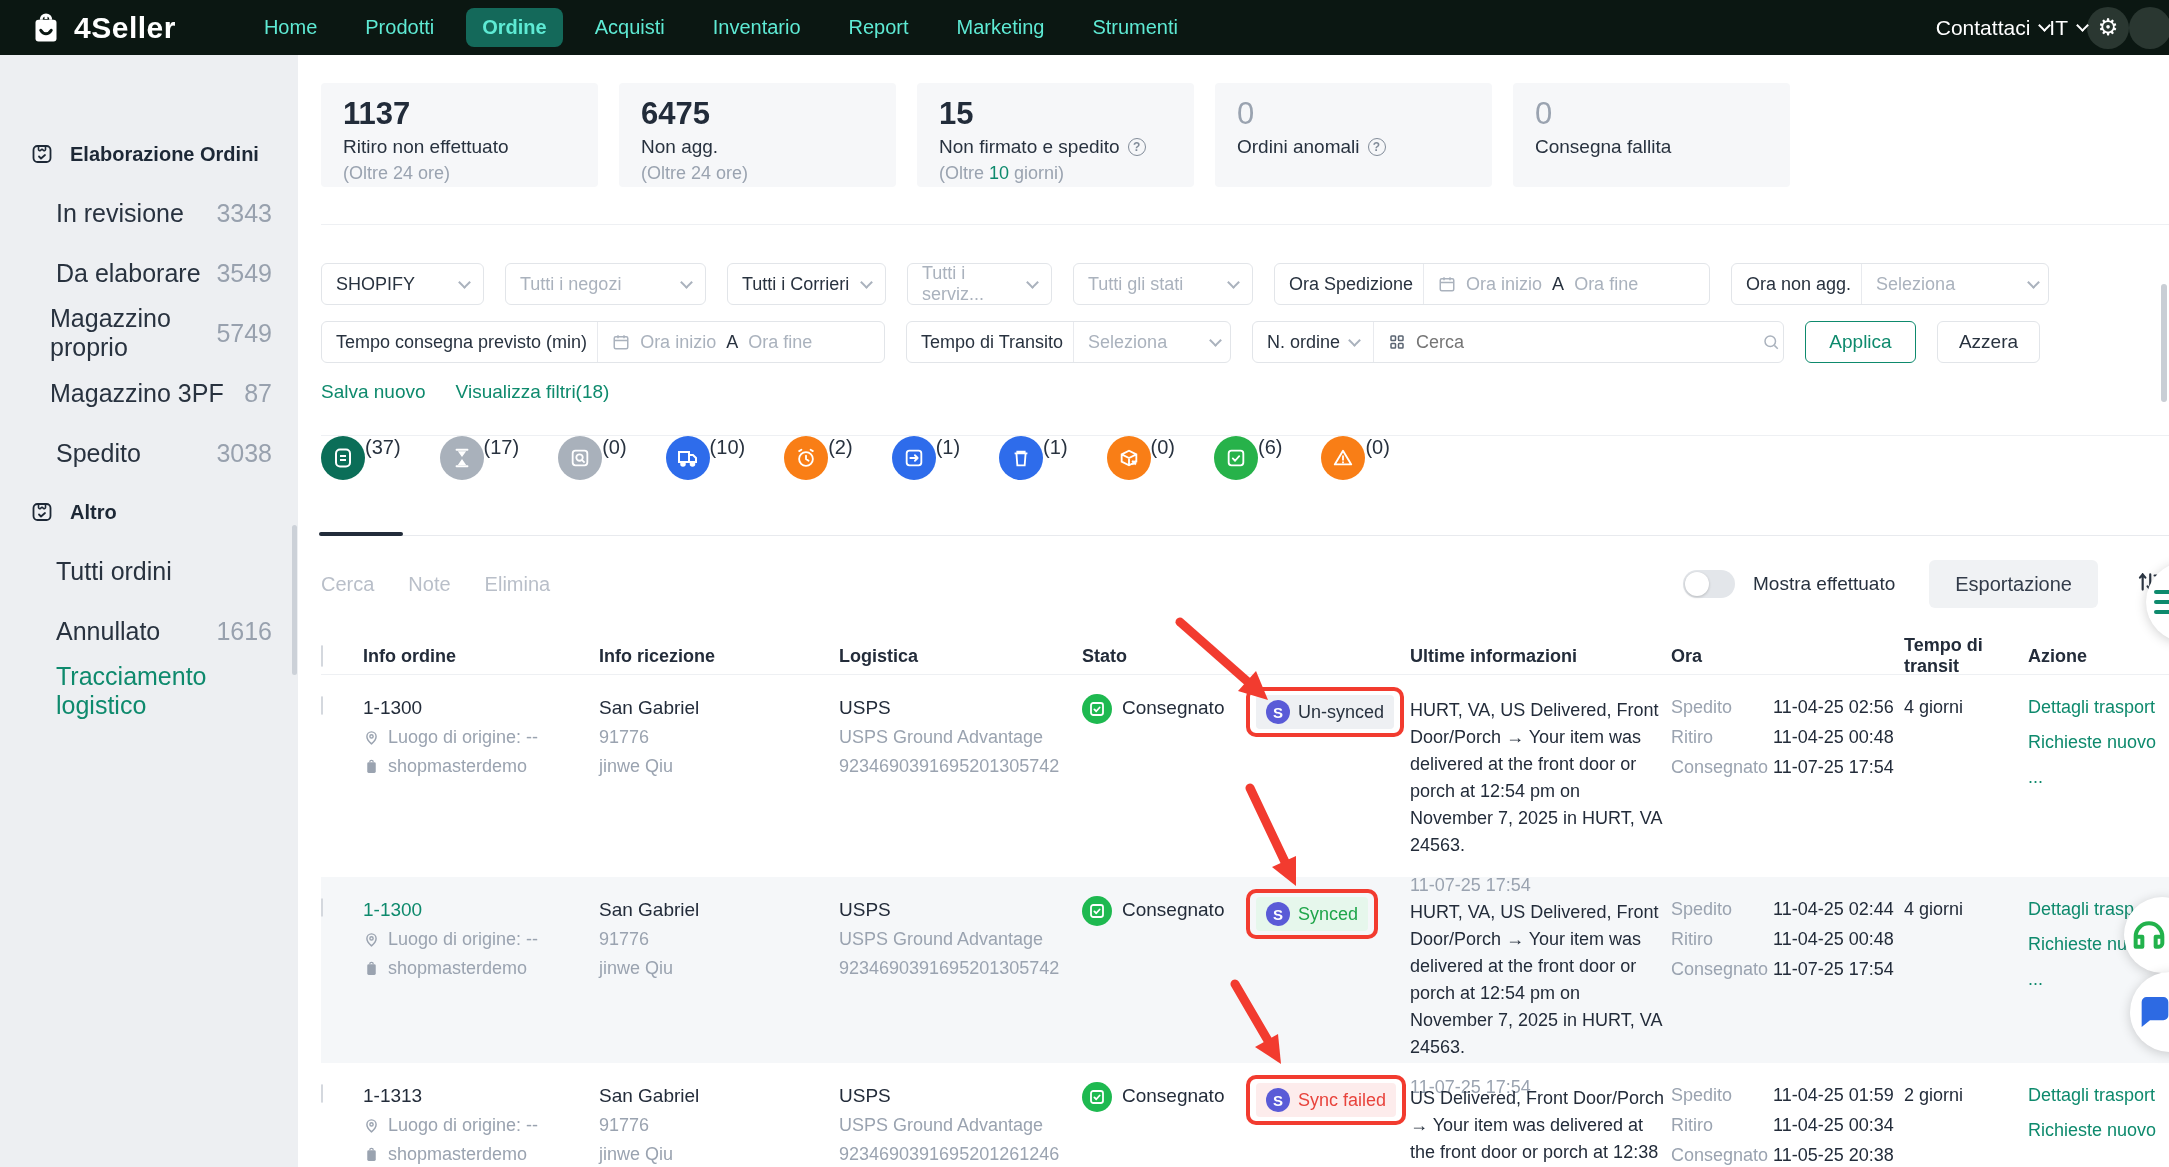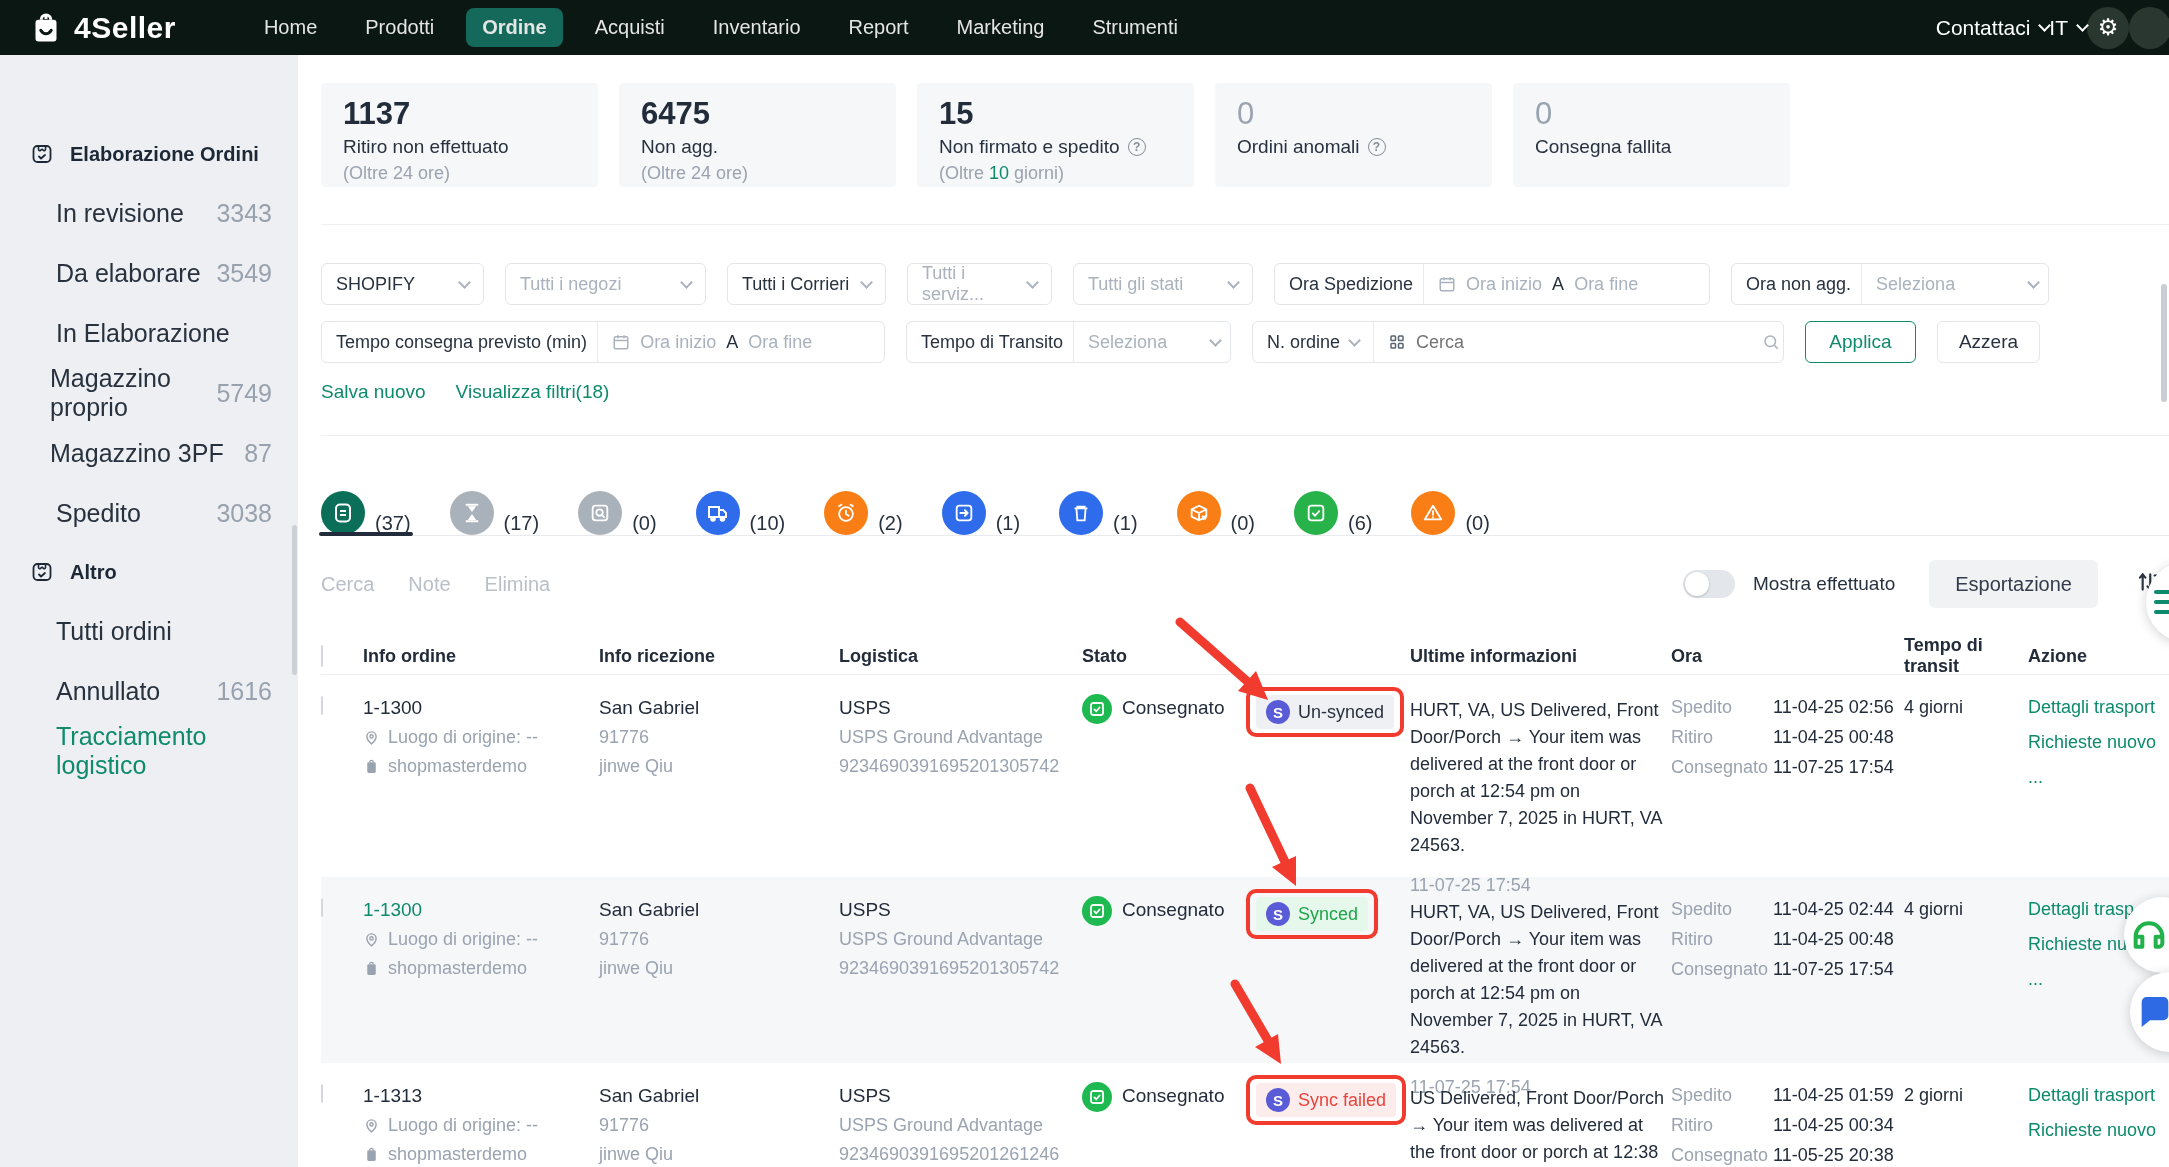--- a/index.html
+++ b/index.html
@@ -5,21 +5,21 @@
   * { margin:0; padding:0; box-sizing:border-box; }
   html,body { background:#fff; }
   .page {
     position:relative; width:2169px; height:1167px; overflow:hidden;
     font-family:"Liberation Sans", sans-serif; color:#232c3a; background:#fff;
   }
   
   .topnav { display:flex; align-items:center; height:55px; background:var(--nav_bg); padding:0 28px; }
   .brand { display:flex; align-items:center; gap:10px; color:#fff; font-size:30px; font-weight:700; letter-spacing:.5px; }
   .nav-items { display:flex; margin-left:72px; gap:16px; }
-  .nav-item { color:#e5e5e5; font-size:20px; padding:8px 16px; border-radius:8px; cursor:pointer; white-space:nowrap; }
+  .nav-item { color:#5eead4; font-size:20px; padding:8px 16px; border-radius:8px; cursor:pointer; white-space:nowrap; }
   .nav-item.active { background:var(--nav_active); font-weight:700; }
   .nav-right { margin-left:auto; display:flex; align-items:center; color:#fff; font-size:21px; }
   .nav-drop { display:flex; align-items:center; gap:10px; cursor:pointer; }
   .chev { width:9px; height:9px; border-right:2px solid #fff; border-bottom:2px solid #fff; transform:rotate(45deg); margin-top:-4px; }
   .chev.gray { border-color:#aab2bd; }
   .icon-circle { width:42px; height:42px; border-radius:50%; background:#2a3731; display:flex; align-items:center; justify-content:center; font-size:23px; color:#fff; cursor:pointer; }
   .icon-circle.half { margin-right:-30px; }
   
   .body-row { display:flex; height:1112px; }
   .sidebar { width:298px; background:#edeff2; padding-top:70px; position:relative; flex:none; }
@@ -49,21 +49,21 @@
   .fpart { display:flex; align-items:center; gap:10px; height:100%; padding-left:14px; border-left:1px solid #e8eaee; }
   .cal { width:18px; height:18px; flex:none; }
   .btn { display:flex; align-items:center; justify-content:center; border-radius:6px; font-size:19px; cursor:pointer; }
   .btn.apply { width:111px; border:1px solid var(--accent); color:var(--accent); background:#fff; }
   .btn.clear { width:103px; border:1px solid #e2e5e9; color:#28323f; background:#fff; }
   .flinks { display:flex; gap:30px; margin-top:18px; font-size:19px; color:var(--accent); font-weight:500; }
   .flinks span { cursor:pointer; }
   .hdiv2 { border-top:1px solid #eef0f3; margin-top:32px; }
   
   .tabs { display:flex; align-items:center; gap:39px; height:100px; border-bottom:1px solid #e8eaee; }
-  .tab { display:flex; align-items:flex-end; gap:10px; height:100%; position:relative; cursor:pointer; }
+  .tab { display:flex; align-items:flex-start; height:100%; position:relative; cursor:pointer; }
   .tab .circ { width:44px; height:44px; border-radius:50%; display:flex; align-items:center; justify-content:center; }
   .tab .cnt { font-size:20px; color:#28323f; }
   .tab.active::after { content:""; position:absolute; left:-2px; right:-2px; bottom:-1px; height:4px; background:#222c3a; border-radius:2px; }
   
   .actionbar { display:flex; align-items:center; height:50px; margin-top:23px; }
   .ab-link { font-size:20px; color:#b9bfc9; margin-right:34px; cursor:default; }
   .ab-right { margin-left:auto; display:flex; align-items:center; gap:18px; margin-right:9px; }
   .toggle { width:52px; height:28px; border-radius:14px; background:#e3e6ea; position:relative; cursor:pointer; flex:none; }
   .toggle .knob { position:absolute; left:2px; top:2px; width:24px; height:24px; border-radius:50%; background:#fff; box-shadow:0 1px 3px rgba(0,0,0,.2); }
   .ab-label { font-size:19px; color:#28323f; }
@@ -160,24 +160,20 @@
         <span>Elaborazione Ordini</span>
       </div>
       <div class="side-item">
         <span>In revisione</span>
           <span class="count">3343</span>
       </div>
       <div class="side-item">
         <span>Da elaborare</span>
           <span class="count">3549</span>
       </div>
-      <div class="side-item">
-        <span>In Elaborazione</span>
-          <span class="count"></span>
-      </div>
       <div class="side-item l2">
         <span>Magazzino proprio</span>
           <span class="count">5749</span>
       </div>
       <div class="side-item l2">
         <span>Magazzino 3PF</span>
           <span class="count">87</span>
       </div>
       <div class="side-item">
         <span>Spedito</span>

